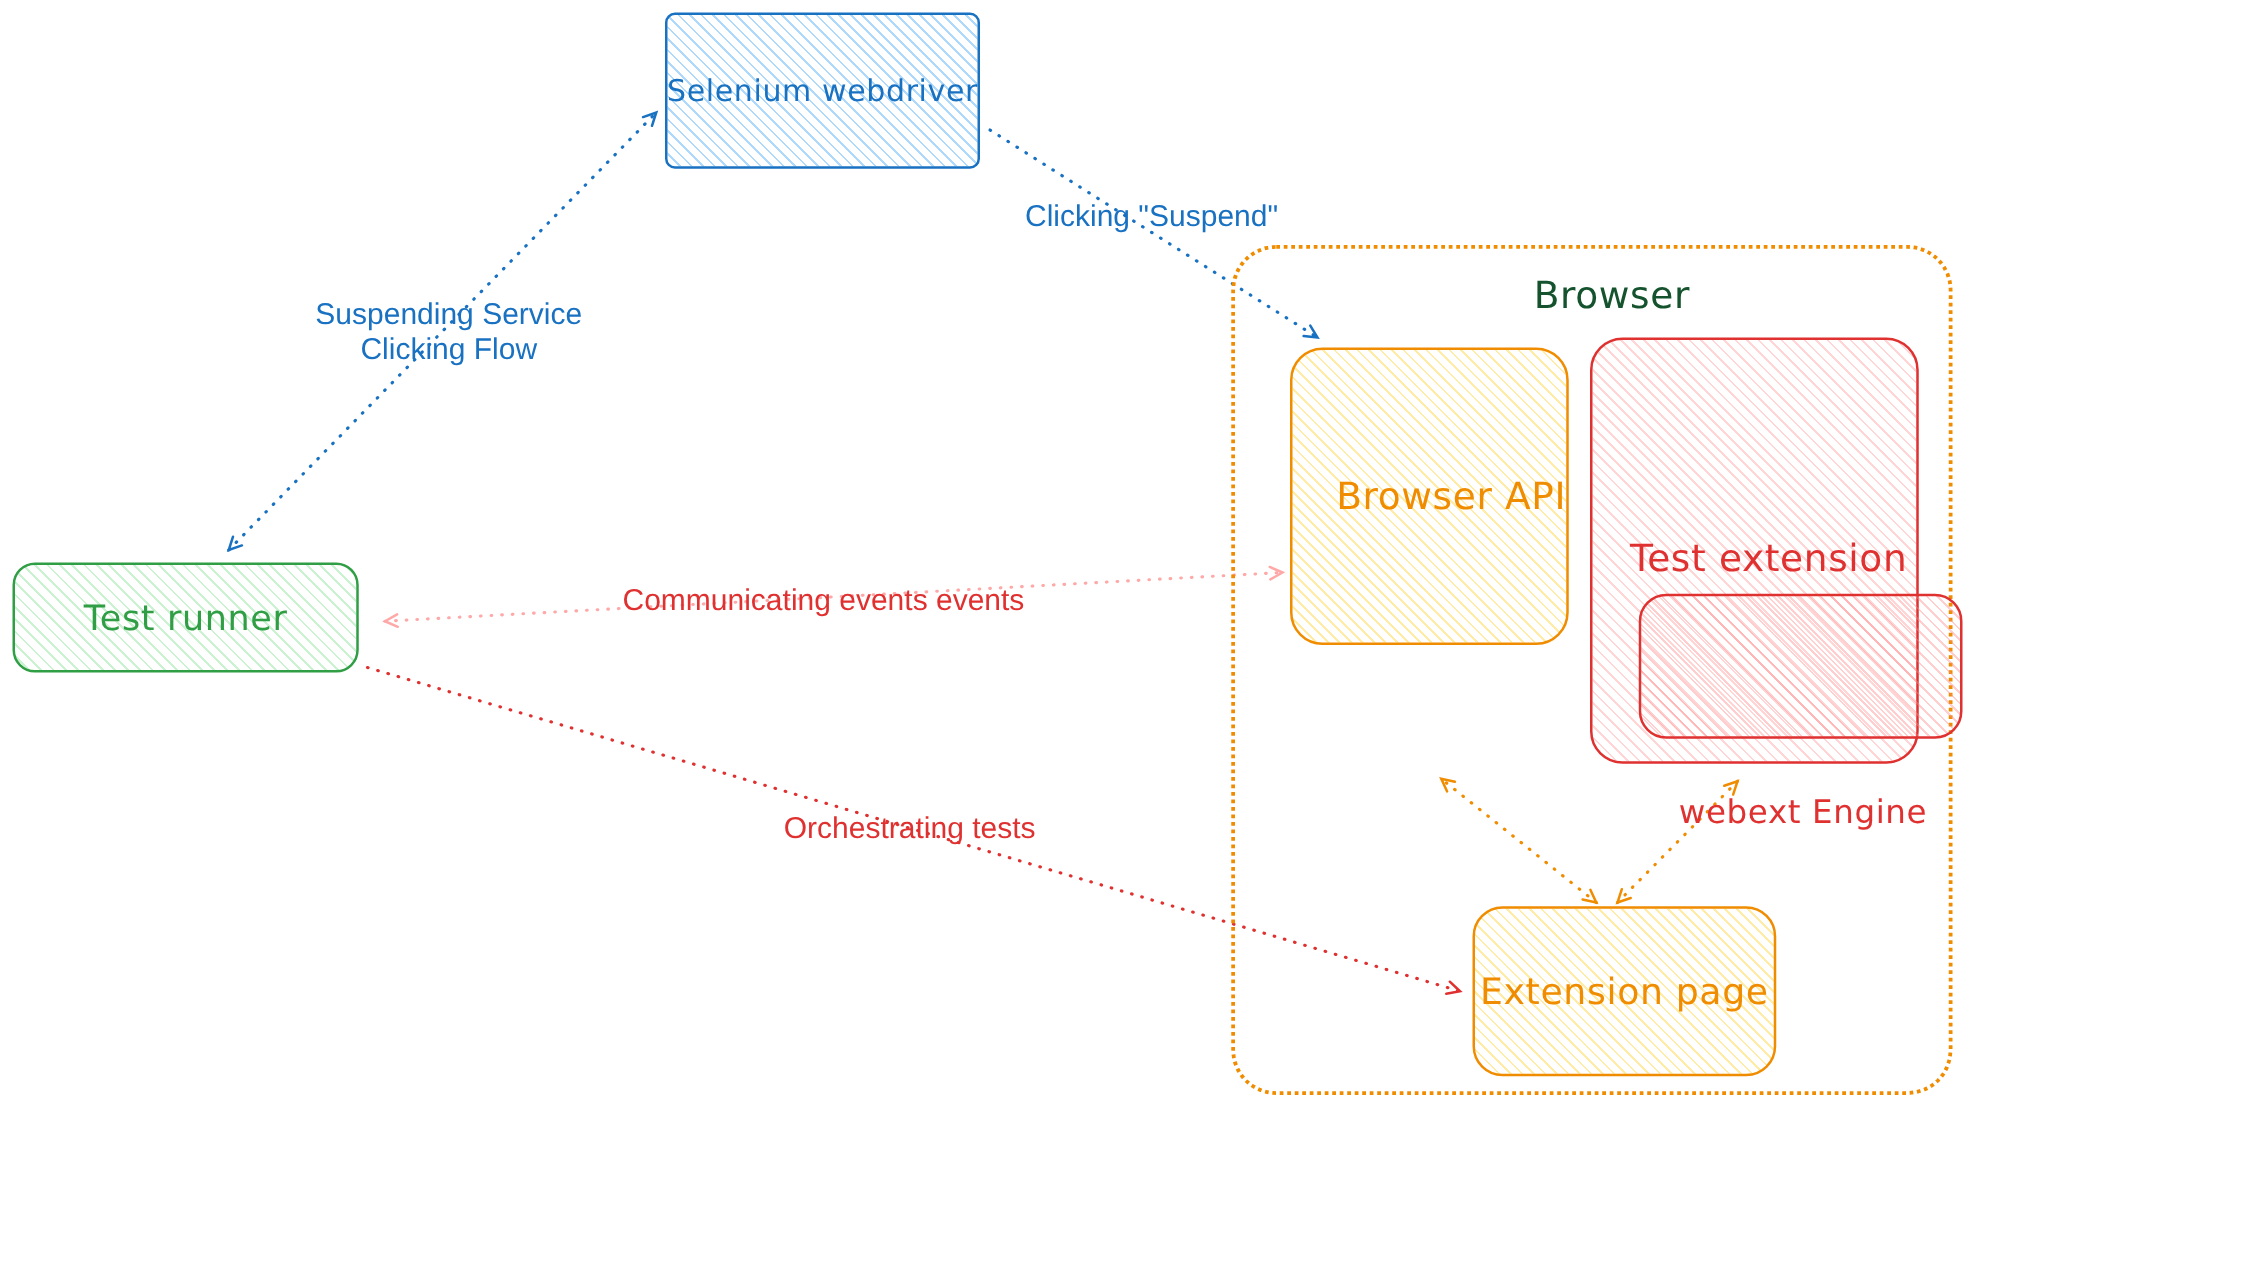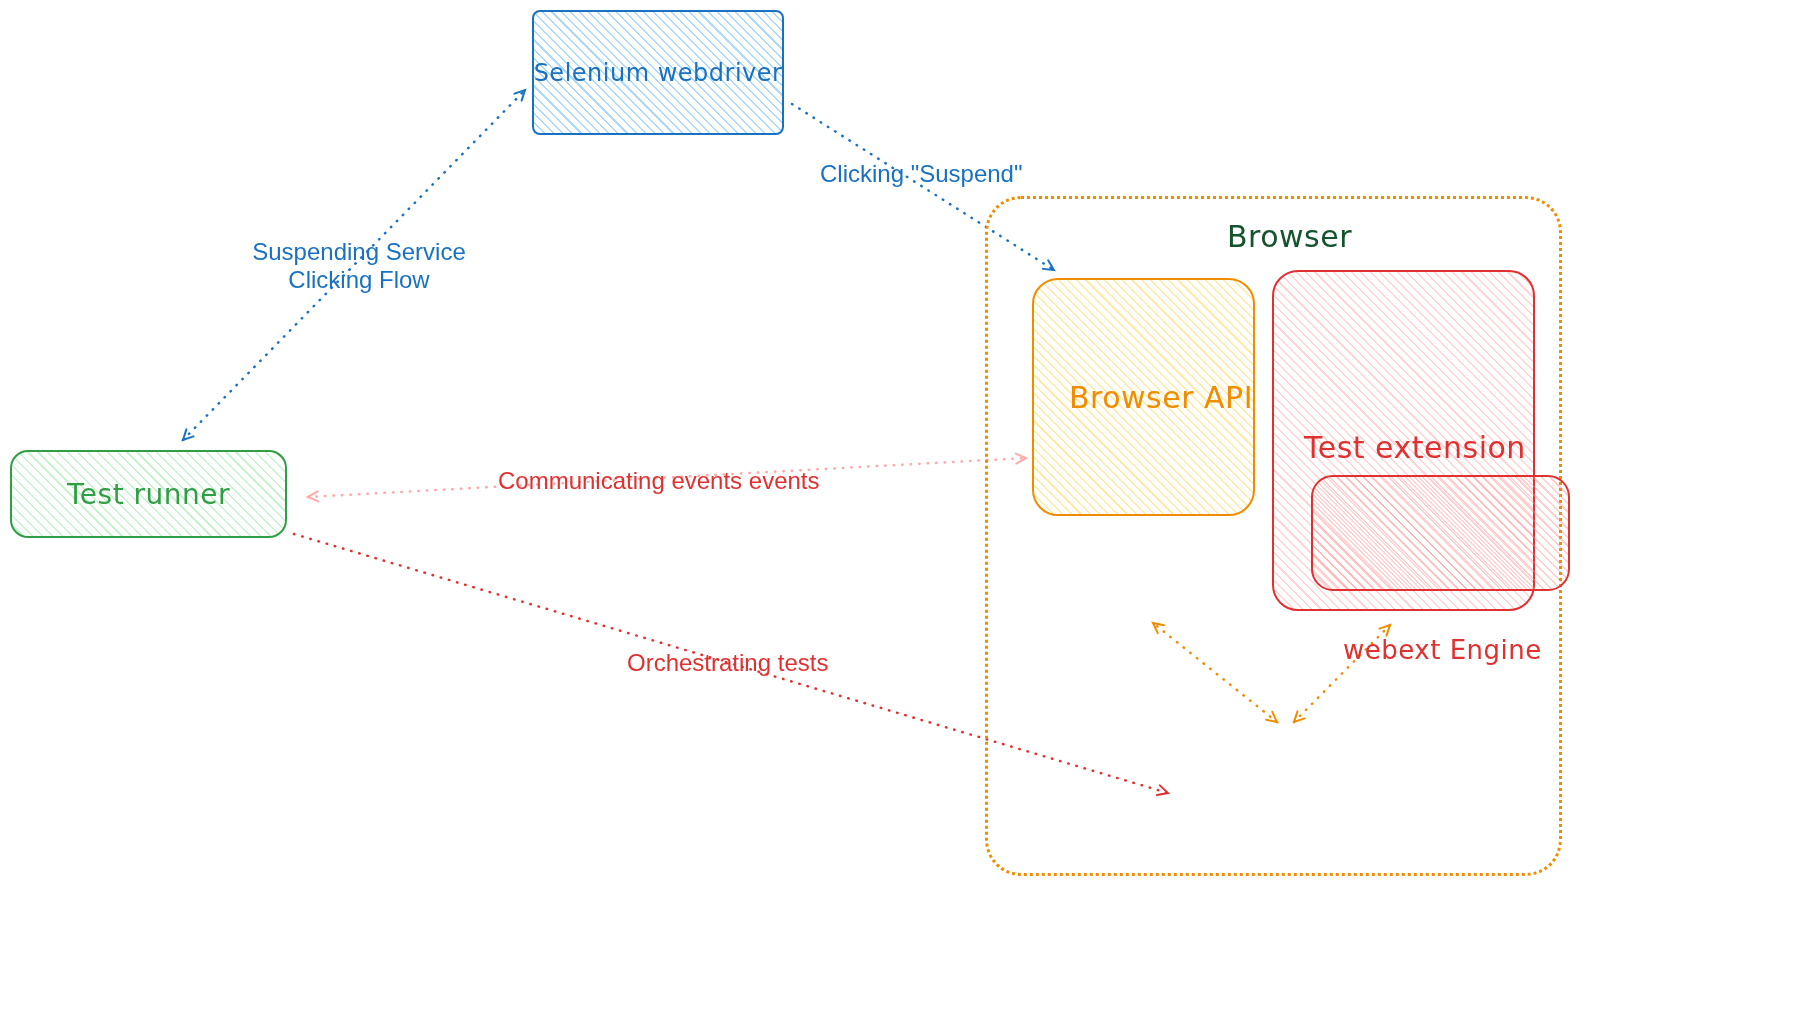--- a/index.html
+++ b/index.html
@@ -197,20 +197,23 @@
     <span class="node-label hand">Browser API</span>
   </div>
 
   <div class="node node-test-extension">
     <span class="node-label hand">Test extension</span>
     <div class="node-webext-engine">
       <span class="node-label hand">webext Engine</span>
     </div>
   </div>
 
+  <div class="node node-extension-page">
+    <span class="node-label hand">Extension page</span>
+  </div>
 
   <div class="edge-label blue label-suspending">
     <span style="display:block;">Suspending Service</span>
     <span style="display:block;">Clicking Flow</span>
   </div>
 
   <div class="edge-label blue label-clicking">Clicking "Suspend"</div>
 
   <div class="edge-label red label-communicating">Communicating events events</div>
 

